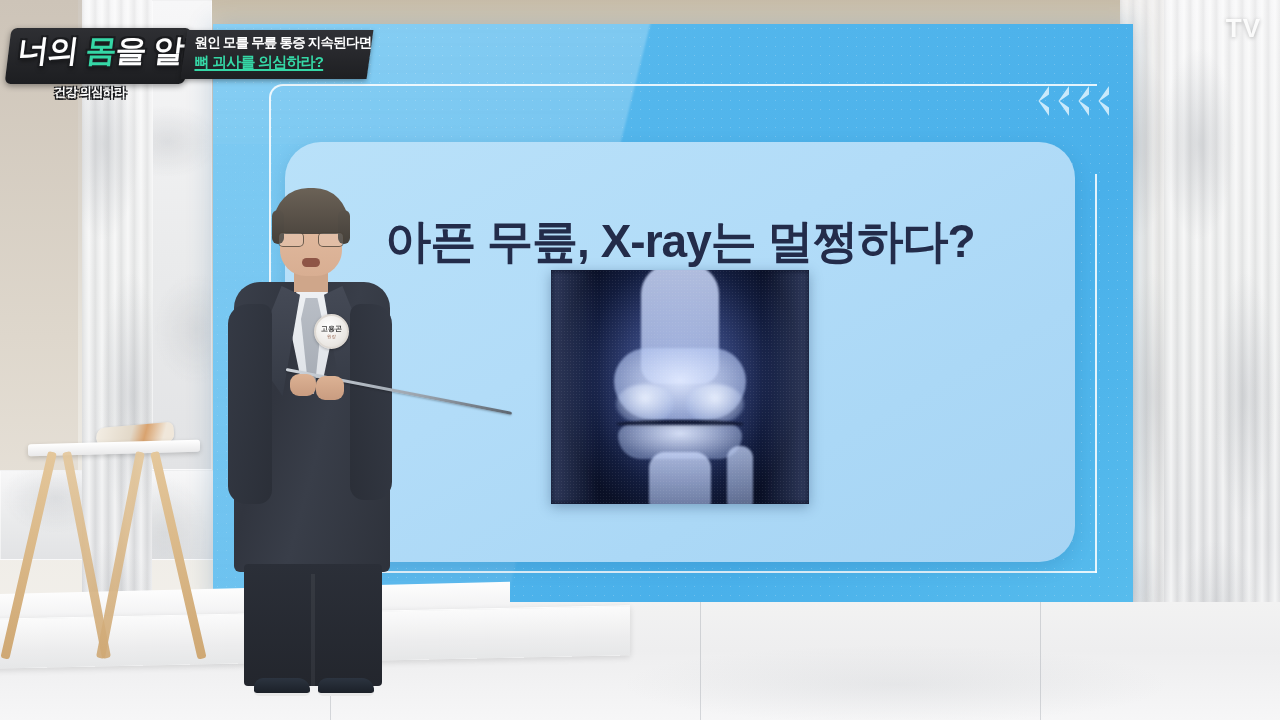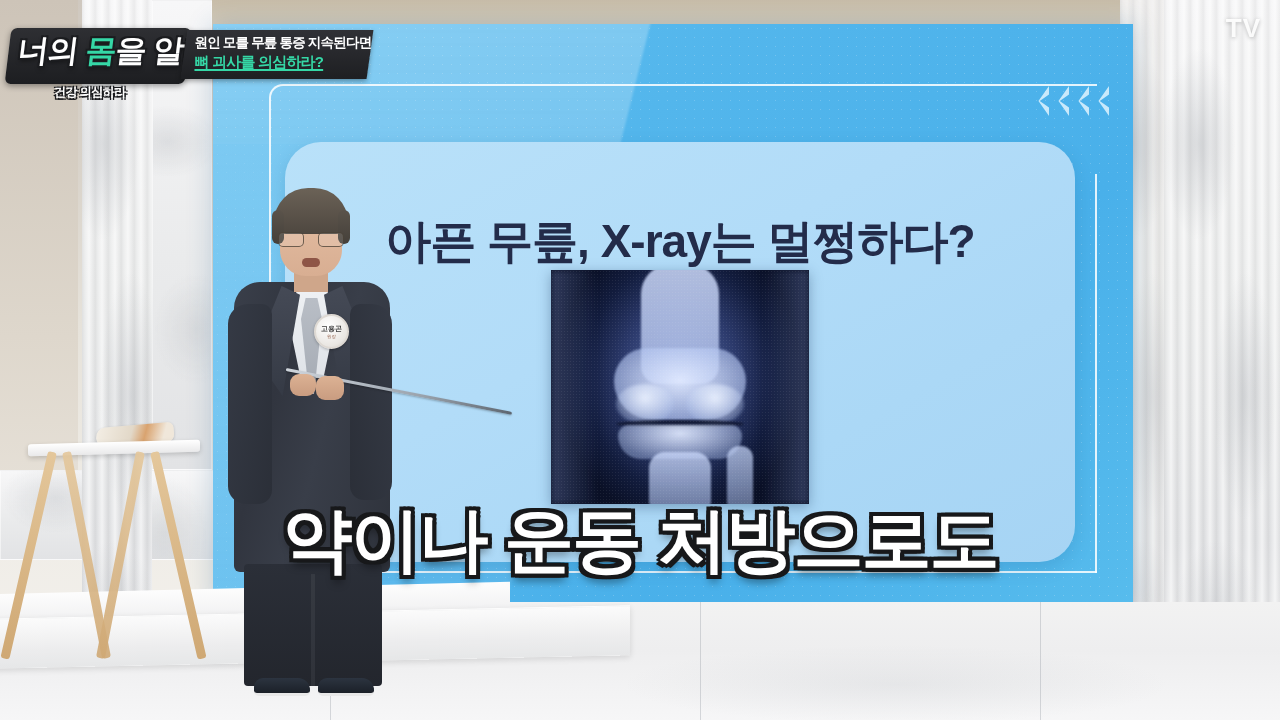--- a/index.html
+++ b/index.html
@@ -525,15 +525,14 @@
     <div class="banner-inner">
       <div class="banner-l1">원인 모를 무릎 통증 지속된다면</div>
       <div class="banner-l2">뼈 괴사를 의심하라?</div>
     </div>
   </div>
 
   <div class="watermark">
     <div class="wm1">TV</div>
   </div>
 
-  <div class="caption cap1">약이나 운동 처방으로도</div>
 
 </div>
 
 </body></html>

